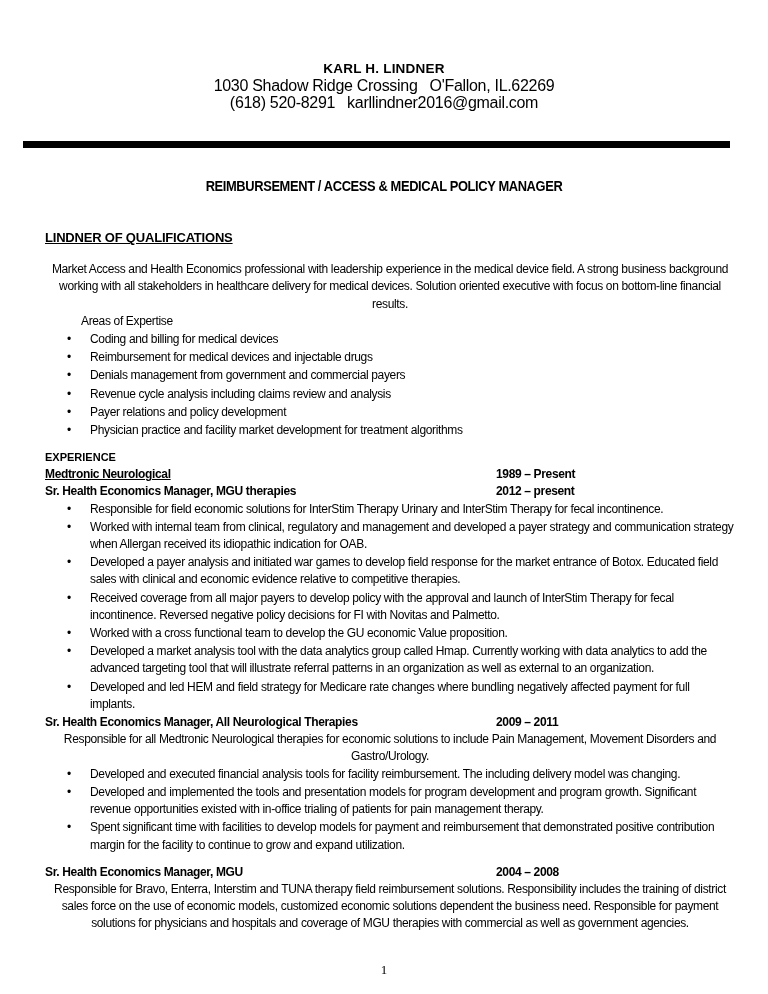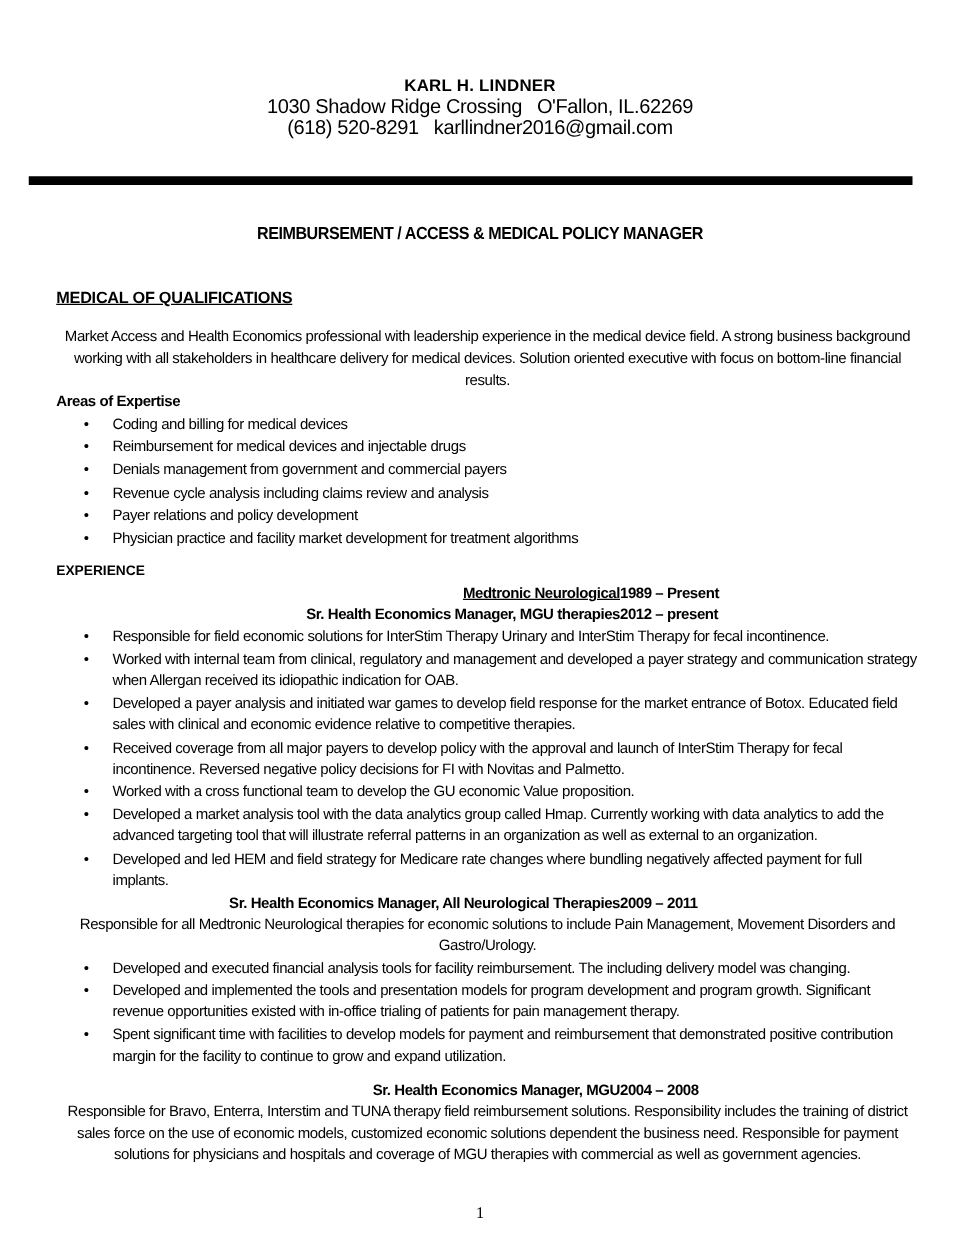--- a/index.html
+++ b/index.html
@@ -8,28 +8,28 @@
   .header { position: absolute; left: 0; top: 60px; width: 768px; text-align: center; }
   .name { font-weight: bold; font-size: 13.5px; letter-spacing: 0.2px; line-height: 17px; }
   .contact { font-size: 16px; line-height: 17px; letter-spacing: -0.3px; }
   .contact .gap { display: inline-block; width: 12px; }
   .rule { position: absolute; left: 23px; top: 141px; width: 707px; height: 7px; background: #000; }
   .title { position: absolute; left: 0; top: 178px; width: 768px; text-align: center; font-weight: bold; font-size: 14px; letter-spacing: -0.4px; transform: scaleX(0.92); }
   .body { position: absolute; left: 45px; top: 229px; width: 690px; font-size: 12px; line-height: 17.2px; letter-spacing: -0.35px; }
   .section-head { font-weight: bold; font-size: 13px; text-decoration: underline; letter-spacing: -0.2px; margin-bottom: 15px; }
   .exp-head { font-weight: bold; font-size: 11px; letter-spacing: 0; margin-top: 6px; line-height: 17px; }
   .para { margin: 0; text-align: center; }
-  .bold { font-weight: bold; }
+  .bold { font-weight: normal; margin-left: 36px; }
   ul.bullets { list-style: none; margin: 0; padding: 0; }
   ul.bullets li { position: relative; padding-left: 45px; }
   ul.bullets li .dot { position: absolute; left: 22px; top: 0; }
   ul.expertise li { line-height: 18.2px; }
   ul.duties li { margin-bottom: 1px; }
   .row { display: flex; font-weight: bold; }
-  .row .left { width: 451px; text-align: right; }
+  .row .left { width: 451px; }
   .row .right { }
   .underline { text-decoration: underline; }
   .spacer-s { height: 9px; }
   .footer { position: absolute; left: 0; top: 962px; width: 768px; text-align: center; font-family: "Liberation Serif", serif; font-size: 13px; }
 </style>
 </head>
 <body>
 
 <div class="page">
 
@@ -42,21 +42,21 @@
       <span>(618) 520-8291</span><span class="gap"></span><span>karllindner2016@gmail.com</span>
     </div>
   </div>
 
   <div class="rule"></div>
 
   <div class="title">REIMBURSEMENT / ACCESS &amp; MEDICAL POLICY MANAGER</div>
 
   <div class="body">
 
-    <div class="section-head">MEDICAL OF QUALIFICATIONS</div>
+    <div class="section-head">LINDNER OF QUALIFICATIONS</div>
     <p class="para">Market Access and Health Economics professional with leadership experience in the medical device field. A strong business background working with all stakeholders in healthcare delivery for medical devices. Solution oriented executive with focus on bottom-line financial results.</p>
     <div class="bold">Areas of Expertise</div>
     <ul class="bullets expertise">
       <li><span class="dot">•</span><span>Coding and billing for medical devices</span></li>
       <li><span class="dot">•</span><span>Reimbursement for medical devices and injectable drugs</span></li>
       <li><span class="dot">•</span><span>Denials management from government and commercial payers</span></li>
       <li><span class="dot">•</span><span>Revenue cycle analysis including claims review and analysis</span></li>
       <li><span class="dot">•</span><span>Payer relations and policy development</span></li>
       <li><span class="dot">•</span><span>Physician practice and facility market development for treatment algorithms</span></li>
     </ul>

